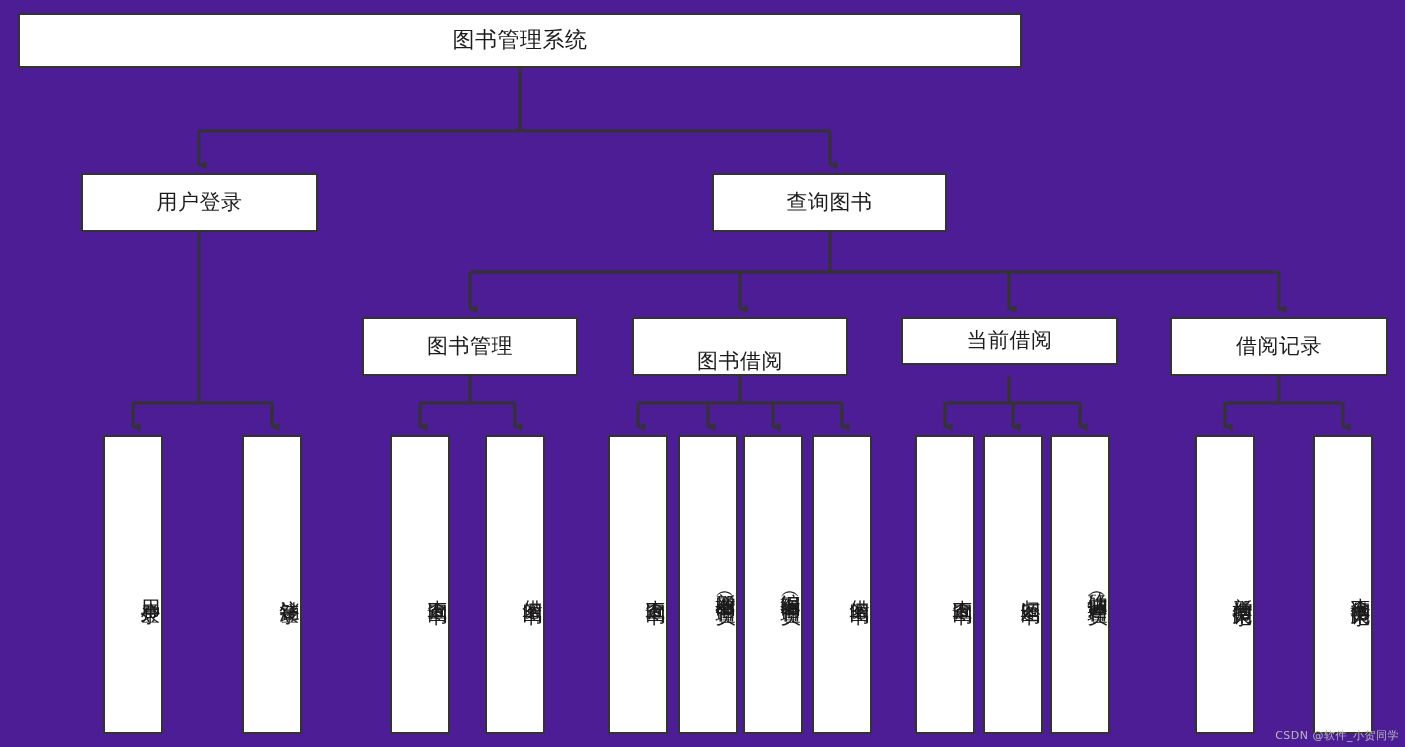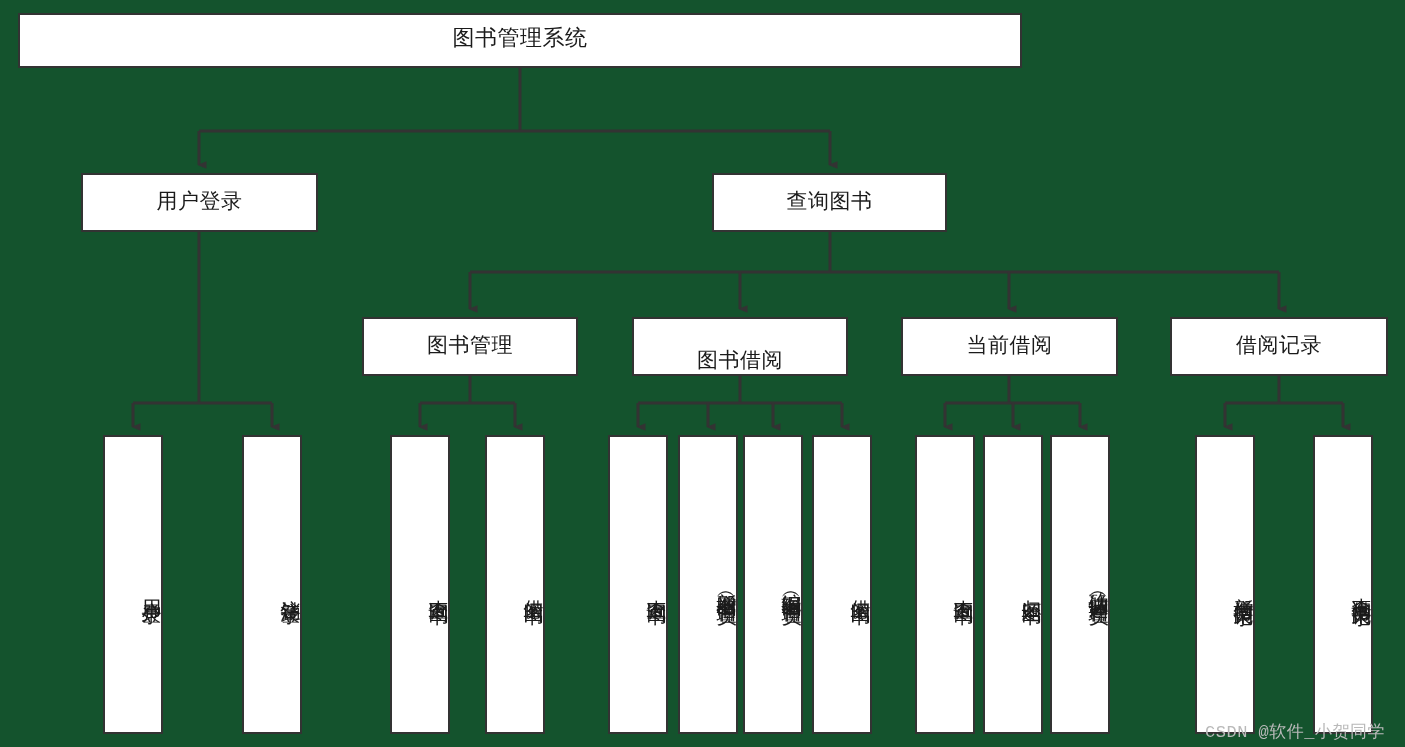--- a/index.html
+++ b/index.html
@@ -8,23 +8,22 @@
     padding: 0;
     background: #ffffff;
   }
   body {
     font-family: "DejaVu Sans", "Liberation Sans", sans-serif;
   }
   #canvas {
     position: relative;
     width: 1405px;
     height: 747px;
-    background: #14532d;
+    background: #4c1d95;
     overflow: hidden;
-    font-family: Liberation Mono, monospace;
   }
   #wires {
     position: absolute;
     left: 0;
     top: 0;
     width: 1405px;
     height: 747px;
     pointer-events: none;
   }
   .node {
@@ -53,23 +52,23 @@
     font-size: 20px;
     line-height: 1.05;
     padding-top: 6px;
     letter-spacing: 2px;
   }
   .node.v.tall-pad {
     padding-top: 3px;
   }
   .watermark {
     position: absolute;
-    right: 20px;
+    right: 6px;
     bottom: 4px;
-    font-size: 17px;
+    font-size: 11px;
     color: #b9b9b9;
     white-space: nowrap;
     letter-spacing: 0.5px;
   }
 </style>
 </head>
 <body>
 
 <div id="canvas">
 
@@ -135,21 +134,21 @@
   <div class="node h" style="left:712px; top:173px; width:235px; height:59px;">
     <span>查询图书</span>
   </div>
 
   <div class="node h" style="left:362px; top:317px; width:216px; height:59px;">
     <span>图书管理</span>
   </div>
   <div class="node h" style="left:632px; top:317px; width:216px; height:59px;align-items:flex-end;">
     <span>图书借阅</span>
   </div>
-  <div class="node h" style="left:901px; top:317px; width:217px; height:59px;">
+  <div class="node h" style="left:901px; top:317px; width:217px; height:48px;">
     <span>当前借阅</span>
   </div>
   <div class="node h" style="left:1170px; top:317px; width:218px; height:59px;">
     <span>借阅记录</span>
   </div>
 
   <div class="node v" style="left:103px; top:435px; width:60px; height:299px;">
     <span>用户登录</span>
   </div>
   <div class="node v" style="left:242px; top:435px; width:60px; height:299px;">

